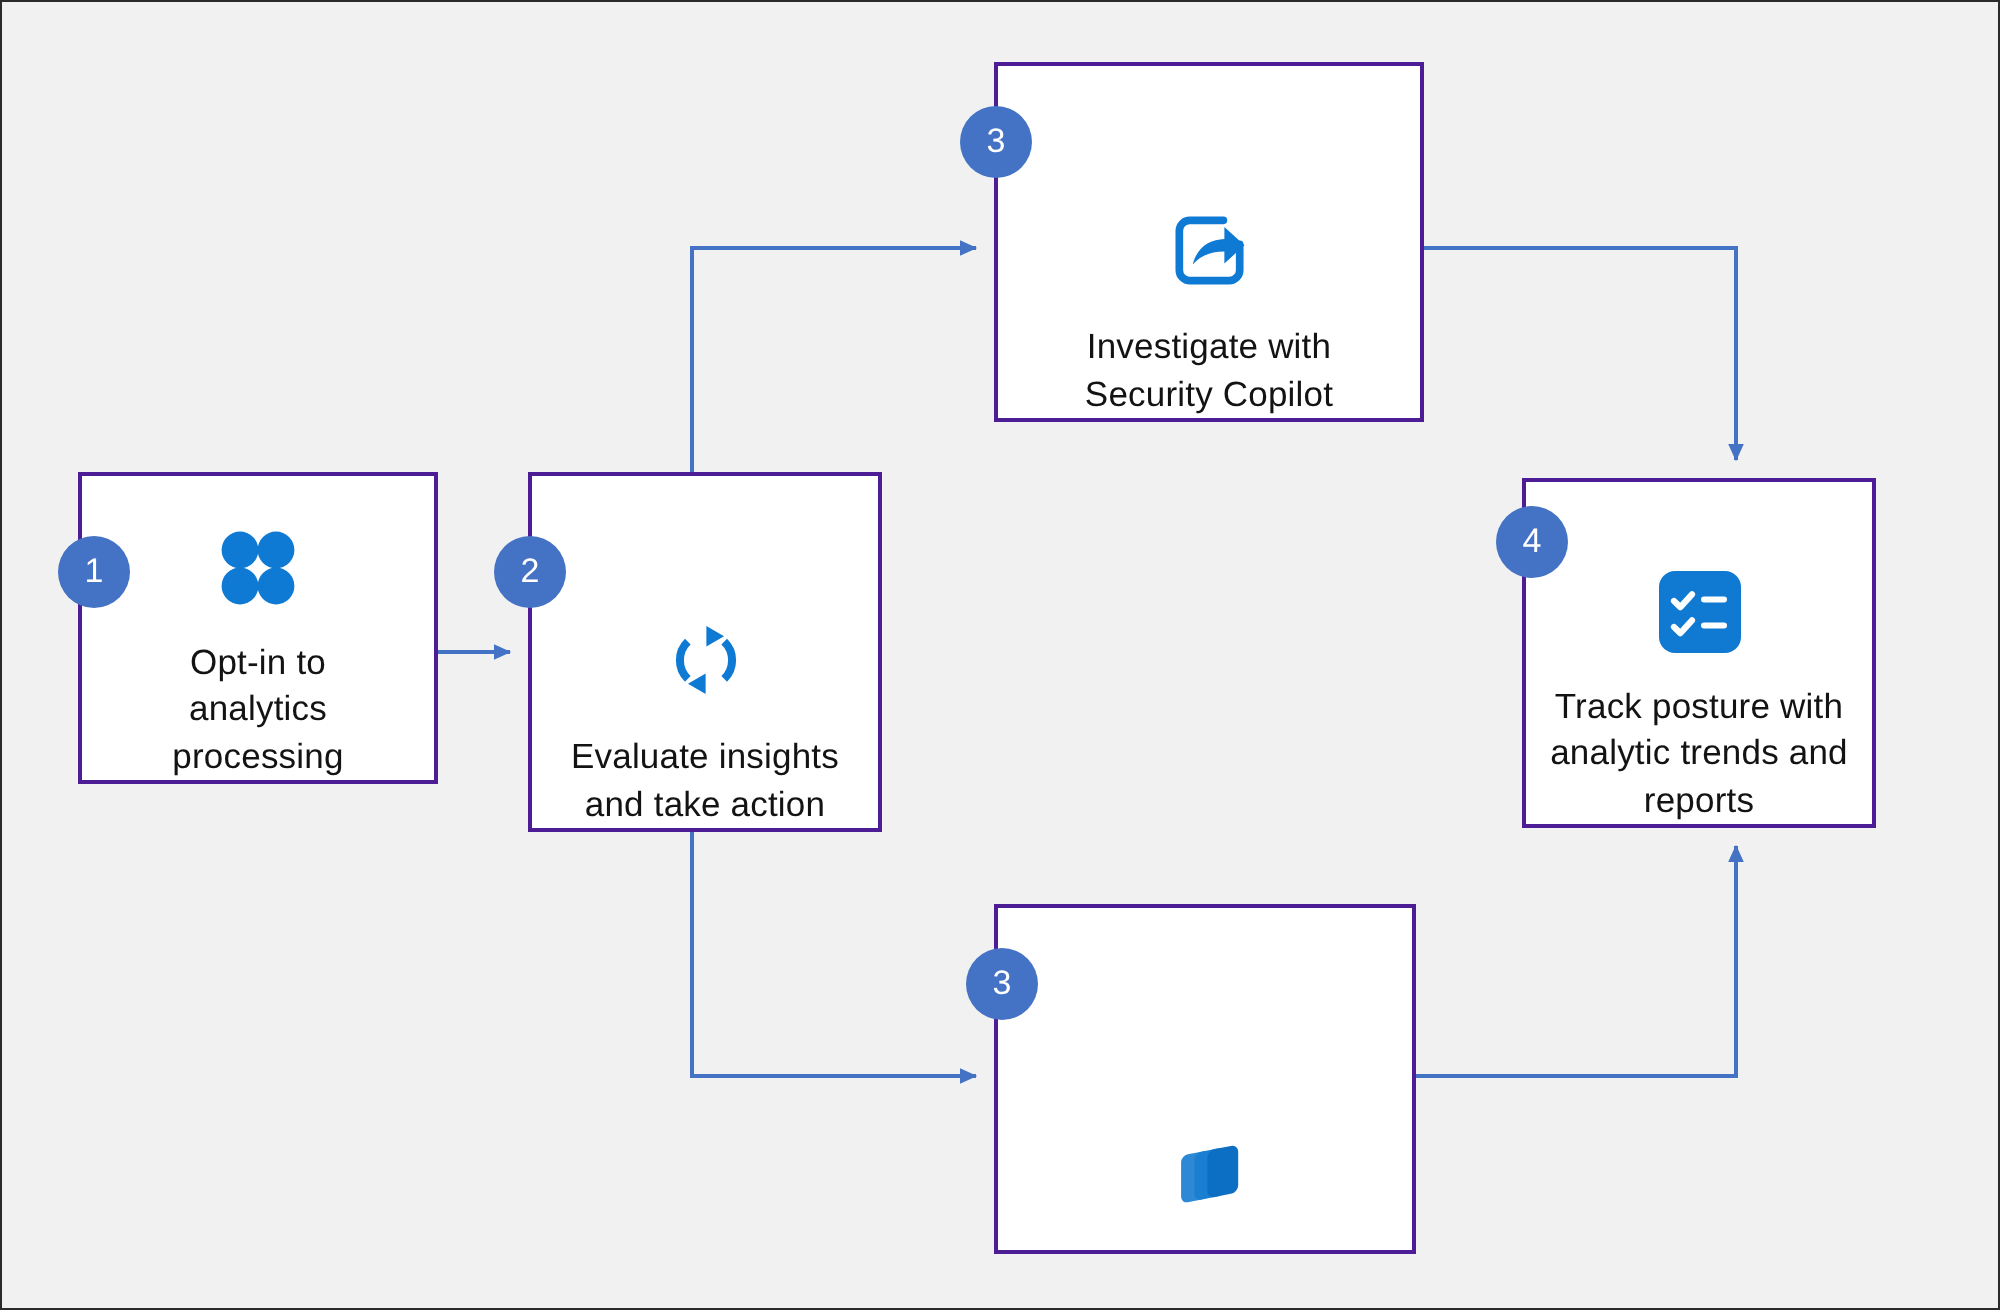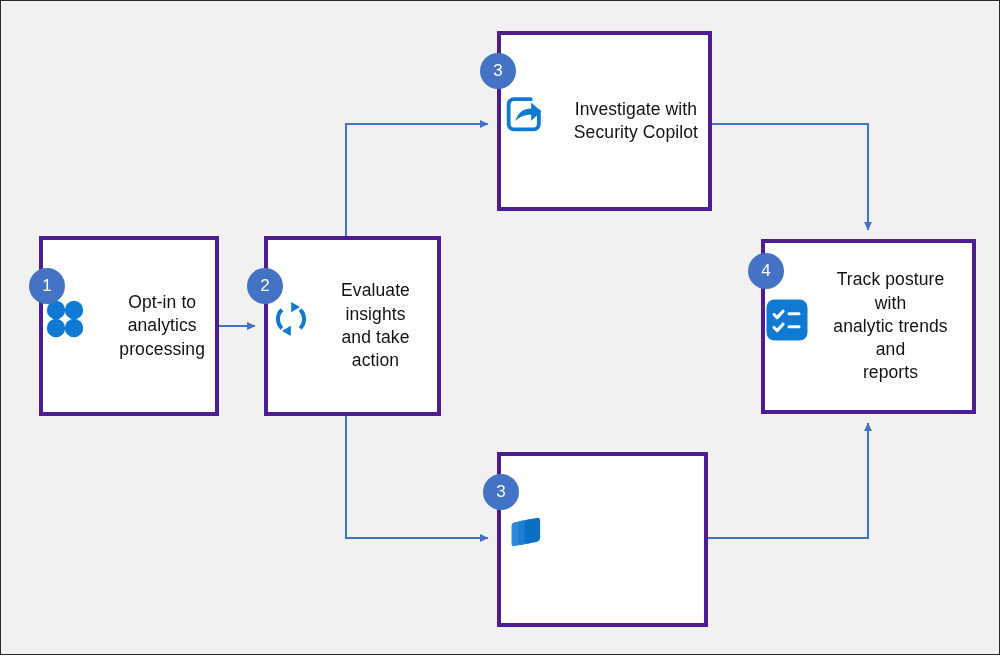--- a/index.html
+++ b/index.html
@@ -14,26 +14,26 @@
     width:1000px;height:655px;
     margin:0;
     background:#f1f1f1;
     border:1px solid #2b2b2b;
     box-sizing:border-box;
     overflow:hidden;
   }
   .node{
     position:absolute;
     background:#ffffff;
-    border:4px solid #4c1d95;
+    border:2px solid #4c1d95;
     box-sizing:border-box;
     display:flex;
-    flex-direction:row;
+    flex-direction:column;
     align-items:center;
-    justify-content:space-between;
+    justify-content:flex-end;
     z-index:3;
   }
   .node .icon{
     display:block;
     margin-bottom:14px;
     line-height:0;
   }
   .node .label{
     font-size:17.5px;
     line-height:1.33;
@@ -51,25 +51,25 @@
     background:#4472c4;
     color:#ffffff;
     font-size:17px;
     font-weight:400;
     display:flex;align-items:center;justify-content:center;
     z-index:6;
     box-sizing:border-box;
   }
   .conn{position:absolute;left:0;top:0;width:1000px;height:655px;z-index:1;pointer-events:none;}
   
-  #node-1{left:38px;  top:235px; width:180px;height:180px;}
+  #node-1{left:38px;  top:235px; width:180px;height:156px;}
   #node-2{left:263px; top:235px; width:177px;height:180px;}
   #node-3a{left:496px;top:30px;  width:215px;height:180px;}
   #node-3b{left:496px;top:451px; width:211px;height:175px;}
-  #node-4{left:760px; top:238px; width:215px;height:175px;}
+  #node-4{left:760px; top:238px; width:177px;height:175px;}
   #badge-1{left:28px;  top:267px;}
   #badge-2{left:246px; top:267px;}
   #badge-3a{left:479px;top:52px;}
   #badge-3b{left:482px;top:473px;}
   #badge-4{left:747px; top:252px;}
 </style>
 </head>
 <body>
 
 <div id="canvas">

